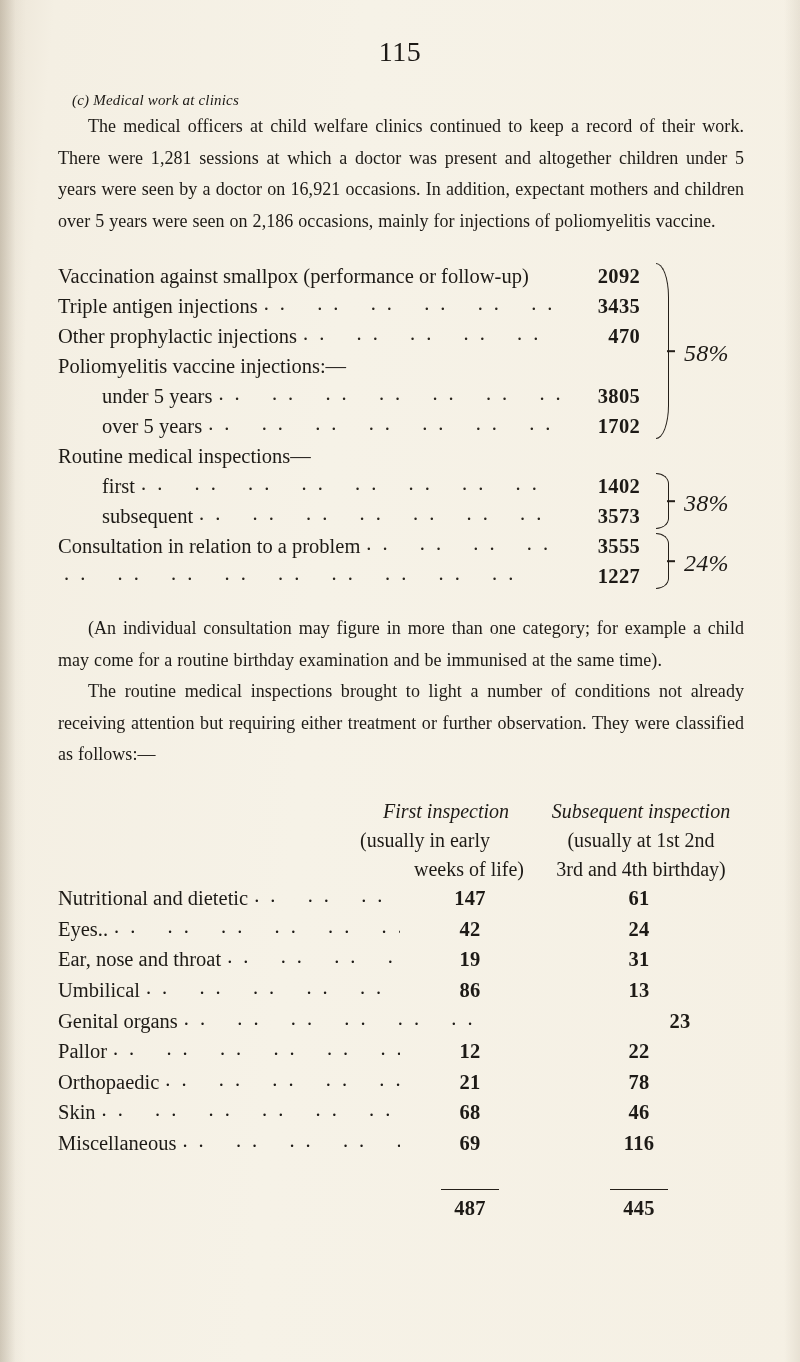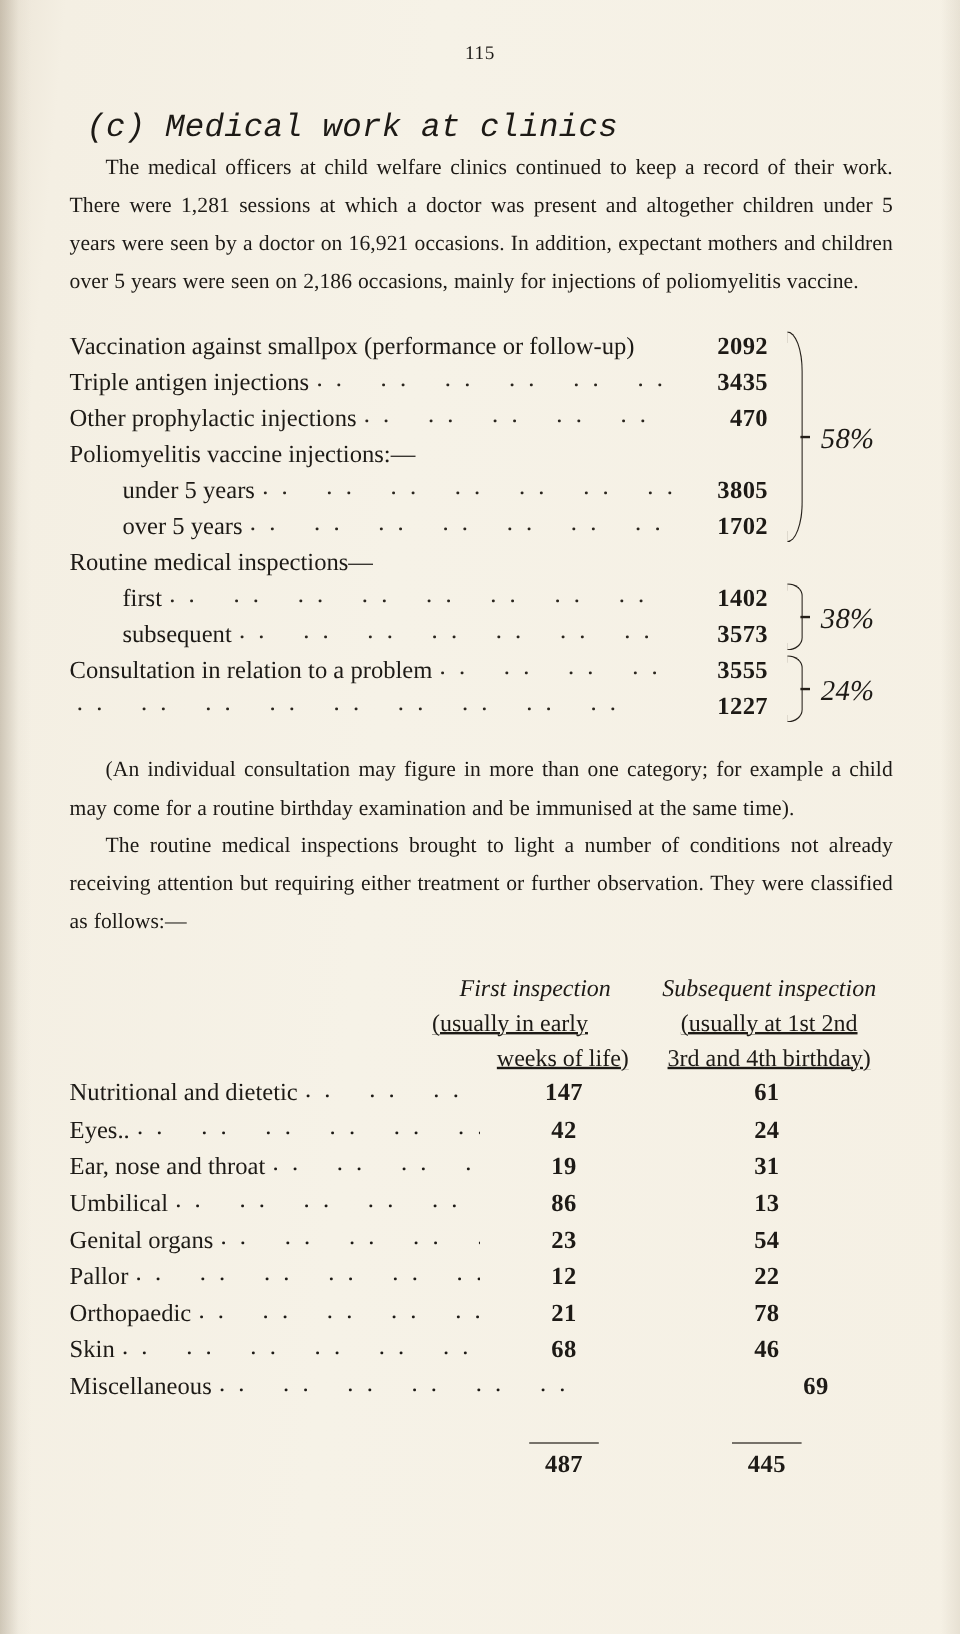--- a/index.html
+++ b/index.html
@@ -33,37 +33,36 @@
     background: linear-gradient(270deg, rgba(130,115,90,0.12), rgba(130,115,90,0));
     pointer-events: none;
   }
 
   .folio {
     position: absolute;
     top: 36px;
     left: 0;
     width: 800px;
     text-align: center;
-    font-size: 16px;
+    font-size: 28px;
     letter-spacing: 0.5px;
   }
 
   .content {
     position: absolute;
     left: 58px;
     top: 92px;
     width: 686px;
   }
 
   .sec-head {
     font-style: italic;
-    font-size: 27px;
+    font-size: 15px;
     margin: 0 0 2px 14px;
     letter-spacing: 0.2px;
-    font-family: Liberation Mono, monospace;
   }
 
   p.body {
     margin: 0;
     font-size: 18px;
     line-height: 31.5px;
     text-align: justify;
     text-indent: 30px;
     letter-spacing: 0.05px;
     word-spacing: 0.4px;
@@ -146,21 +145,21 @@
   .t2head .col {
     flex: 0 0 184px;
     text-align: center;
   }
   .t2head .col.c2 { flex: 0 0 206px; }
   .t2head .ital {
     font-style: italic;
     display: block;
     font-size: 20px;
   }
-  .t2head .sub { display: block; font-size: 20px; text-decoration: underline; }
+  .t2head .sub { display: block; font-size: 20px; }
   .t2head .col.c1 .sub.l2 { text-align: right; padding-right: 14px; }
   .t2head .col.c1 .sub.l1 { text-align: left; padding-left: 6px; }
 
   .t2row {
     display: flex;
     align-items: center;
     height: 30.6px;
     white-space: nowrap;
   }
   .t2label { flex: 0 0 auto; }
@@ -340,21 +339,20 @@
           <div class="t2row">
             <span class="t2label">Umbilical</span>
             <span class="t2dots">.. .. .. .. .. ..</span>
             <span class="t2first">86</span>
             <span class="t2sub">13</span>
           </div>
           <div class="t2row">
             <span class="t2label">Genital organs</span>
             <span class="t2dots">.. .. .. .. .. ..</span>
             <span class="t2first">23</span>
-            <span class="t2sub">54</span>
           </div>
           <div class="t2row">
             <span class="t2label">Pallor</span>
             <span class="t2dots">.. .. .. .. .. ..</span>
             <span class="t2first">12</span>
             <span class="t2sub">22</span>
           </div>
           <div class="t2row">
             <span class="t2label">Orthopaedic</span>
             <span class="t2dots">.. .. .. .. .. ..</span>
@@ -364,20 +362,21 @@
           <div class="t2row">
             <span class="t2label">Skin</span>
             <span class="t2dots">.. .. .. .. .. ..</span>
             <span class="t2first">68</span>
             <span class="t2sub">46</span>
           </div>
           <div class="t2row">
             <span class="t2label">Miscellaneous</span>
             <span class="t2dots">.. .. .. .. .. ..</span>
             <span class="t2first">69</span>
+            <span class="t2sub">116</span>
           </div>
         </div>
 
       <div class="t2totals">
         <div class="sp"></div>
         <div class="tcell c1">
           <div class="rule-top"></div>
           <span>487</span>
           
         </div>

